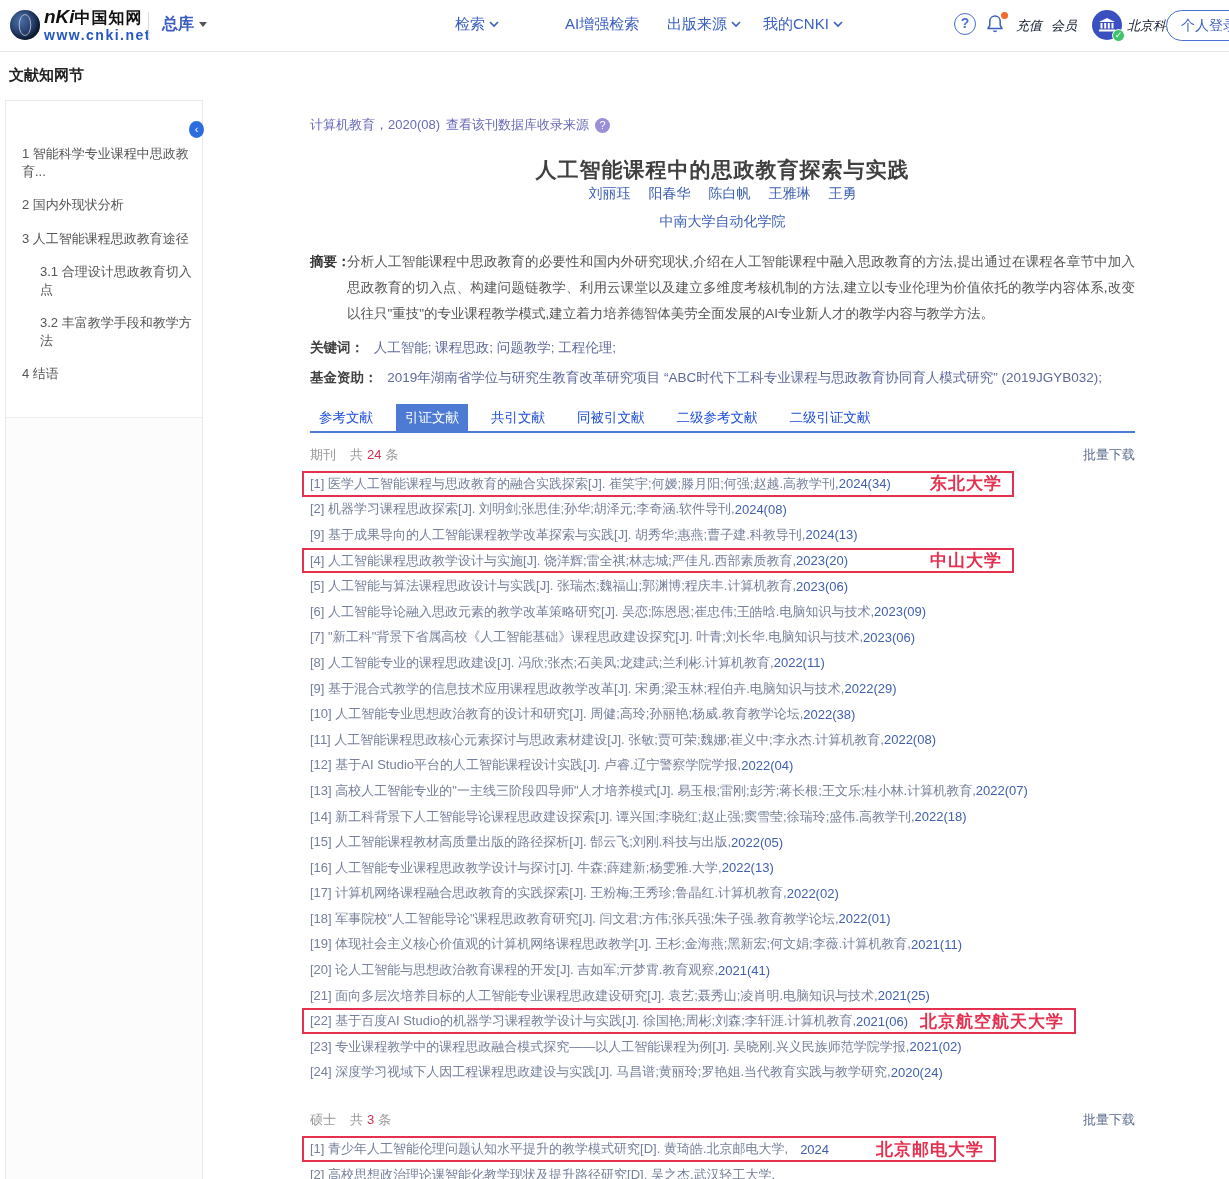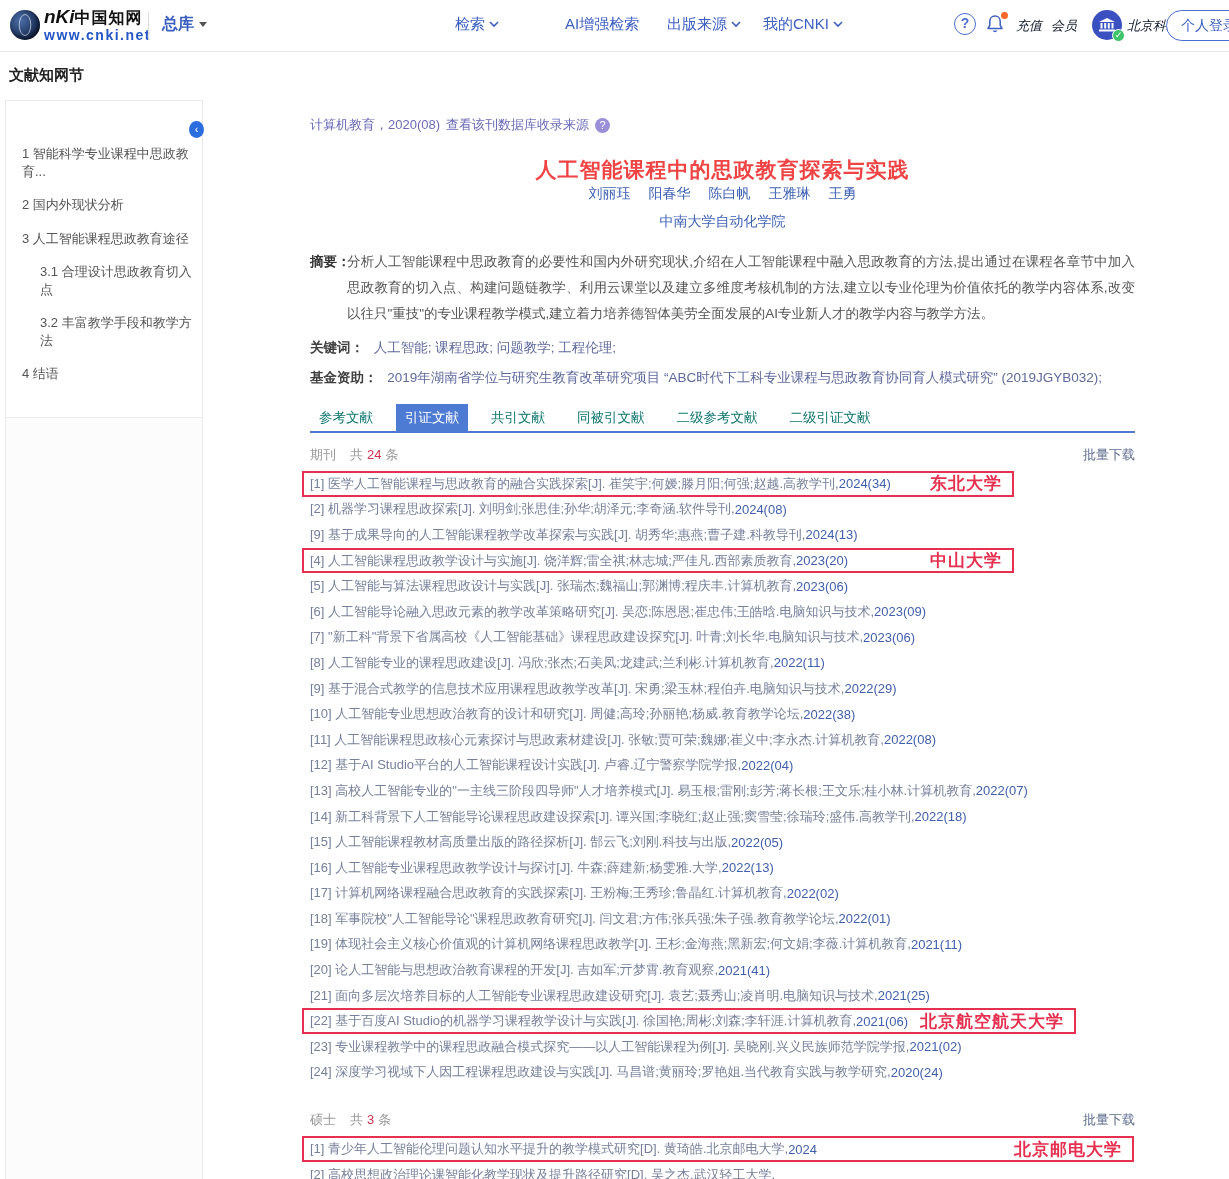--- a/index.html
+++ b/index.html
@@ -53,47 +53,47 @@
     border-radius:50%; color:#fff; font-size:11px; line-height:16px; text-align:center; cursor:pointer; z-index:5; }
   .float-right-btn { position:absolute; right:-9px; top:122px; width:18px; height:18px;
     background:#3d55e8; border-radius:50%; cursor:pointer; }
   
   .main { position:absolute; left:204px; top:52px; width:1025px; height:1127px;
     background:#fff; padding:0 94px 0 106px; overflow:hidden; }
   .src-line { margin-top:64px; font-size:13px; color:#6a6ab8; display:flex; align-items:center; gap:6px; }
   .src-line .lnk { cursor:pointer; }
   .q-badge { width:15px; height:15px; border-radius:50%; background:#9b8fd8; color:#fff;
     font-size:11px; line-height:15px; text-align:center; cursor:pointer; }
-  .art-title { margin-top:22px; text-align:center; font-size:21px; font-weight:bold; color:#ef4444; letter-spacing:1px; }
+  .art-title { margin-top:22px; text-align:center; font-size:21px; font-weight:bold; color:#404040; letter-spacing:1px; }
   .authors { text-align:center; }
   .authors span { font-size:14px; color:#3f62b5; margin:0 9px; cursor:pointer; }
   .affil { margin-top:10px; text-align:center; font-size:14px; color:#3f62b5; cursor:pointer; }
   .meta-block { margin-top:18px; font-size:13.5px; line-height:26px; color:#555; text-align:justify; position:relative; padding-left:37px; }
   .meta-label { position:absolute; left:0; top:0; font-weight:bold; color:#333; }
   .meta-row { margin-top:12px; font-size:13.5px; position:relative; }
   .meta-row .meta-label2 { font-weight:bold; color:#404040; margin-right:6px; }
   .meta-row .meta-val { color:#5f6a9d; cursor:pointer; }
   
   .tabs { margin-top:17px; border-bottom:2px solid #4d7bd4; display:flex; gap:14px; }
-  .tab { font-size:13.5px; color:#0f766e; padding:5px 9px 4px; cursor:pointer; white-space:nowrap; }
+  .tab { font-size:13.5px; color:#1d4ed8; padding:5px 9px 4px; cursor:pointer; white-space:nowrap; }
   .tab.active { background:#4d7bd4; color:#fff; }
   
   .sec-head { margin-top:13px; display:flex; align-items:baseline; font-size:13px; color:#999; }
   .sec-head .cnt-num { color:#cf3050; margin:0 4px; }
   .sec-head .dl { margin-left:auto; color:#5a6b8c; cursor:pointer; }
   .cite-list { margin-top:7px; }
   .cite-row { height:25.6px; display:flex; align-items:center; font-size:13px; color:#76809b; white-space:nowrap; }
   .cite-row .body { cursor:pointer; }
   .cite-row .date { color:#4060ae; }
   .cite-row.boxed { border:2px solid #e5304f; margin-left:-8px; padding-left:6px; padding-right:10px; }
   .cite-row .annot { margin-left:auto; font-size:17px; font-weight:bold; color:#e5304f; letter-spacing:1px; }
   #journal-list > div:nth-of-type(1)  { width:712px; }
   #journal-list > div:nth-of-type(4)  { width:712px; }
   #journal-list > div:nth-of-type(22) { width:774px; }
-  #master-list  > div:nth-of-type(1)  { width:832px; }
+  #master-list  > div:nth-of-type(1)  { width:694px;gap:12px; }
   .master-head { margin-top:26px; }
 </style>
 </head>
 <body>
 
 <div class="navbar">
   <div class="logo-wrap">
     <div class="logo-globe"></div>
     <div class="logo-texts">
       <div class="logo-line1"><span>nKi</span><span class="cn">中国知网</span></div>

